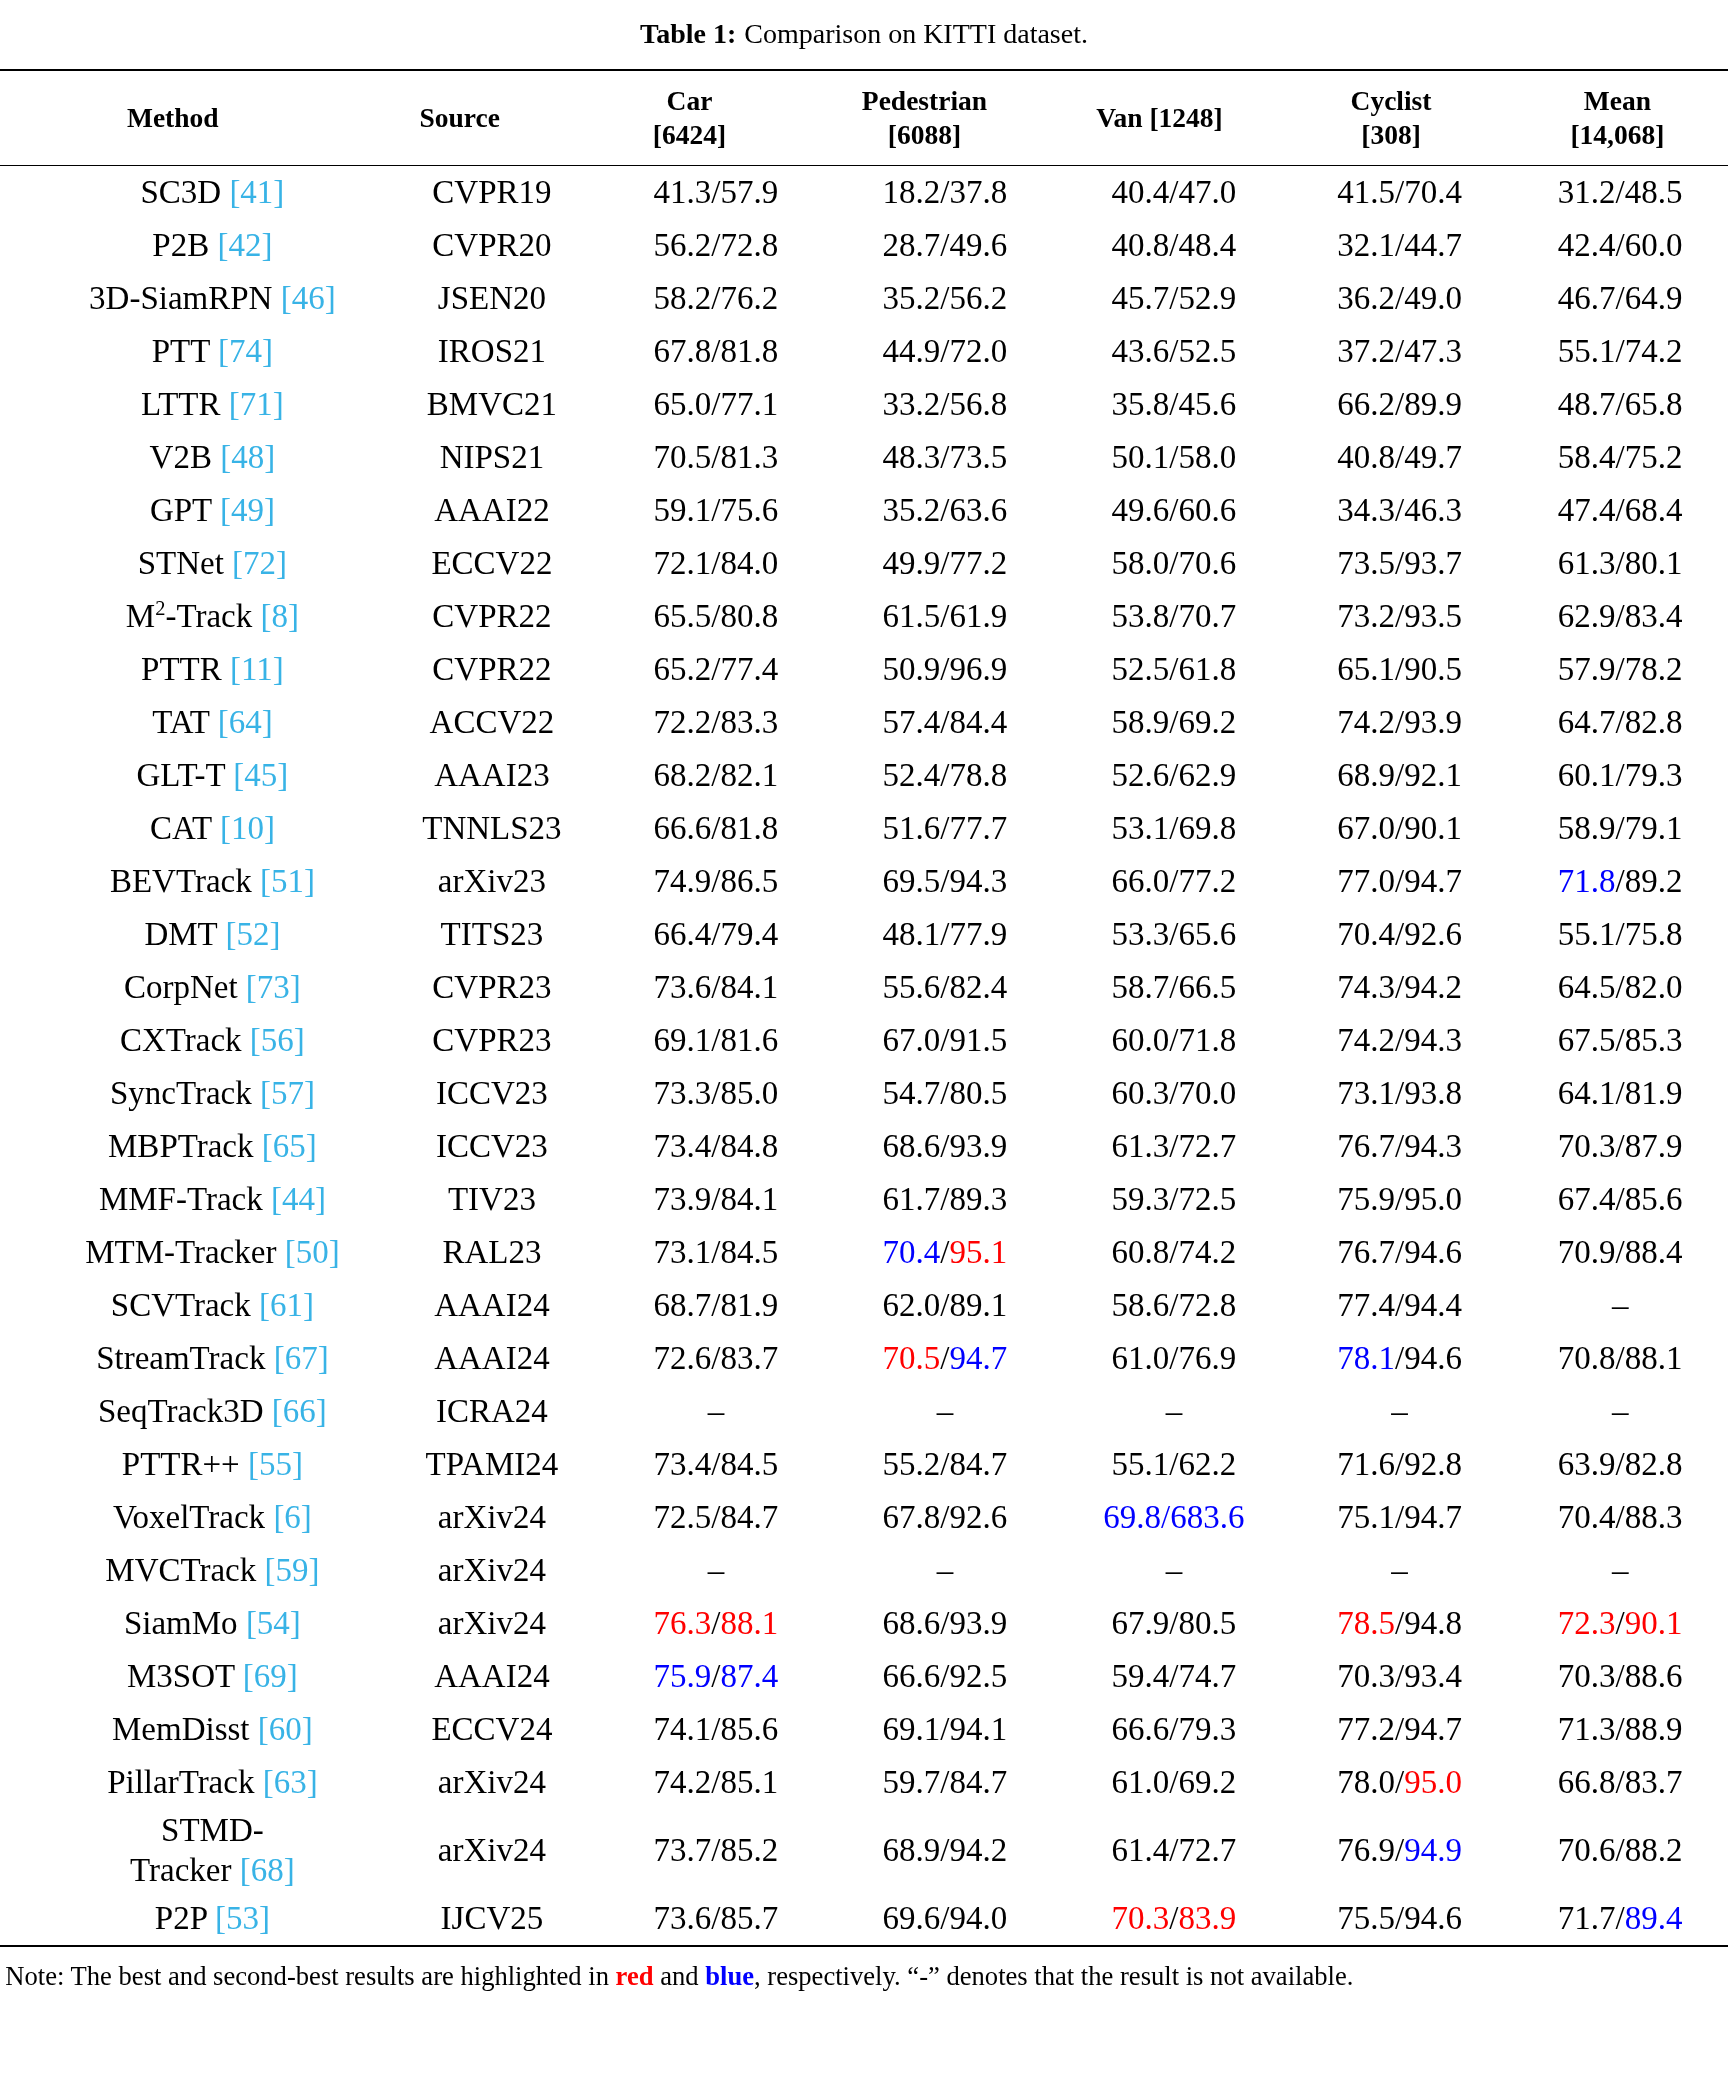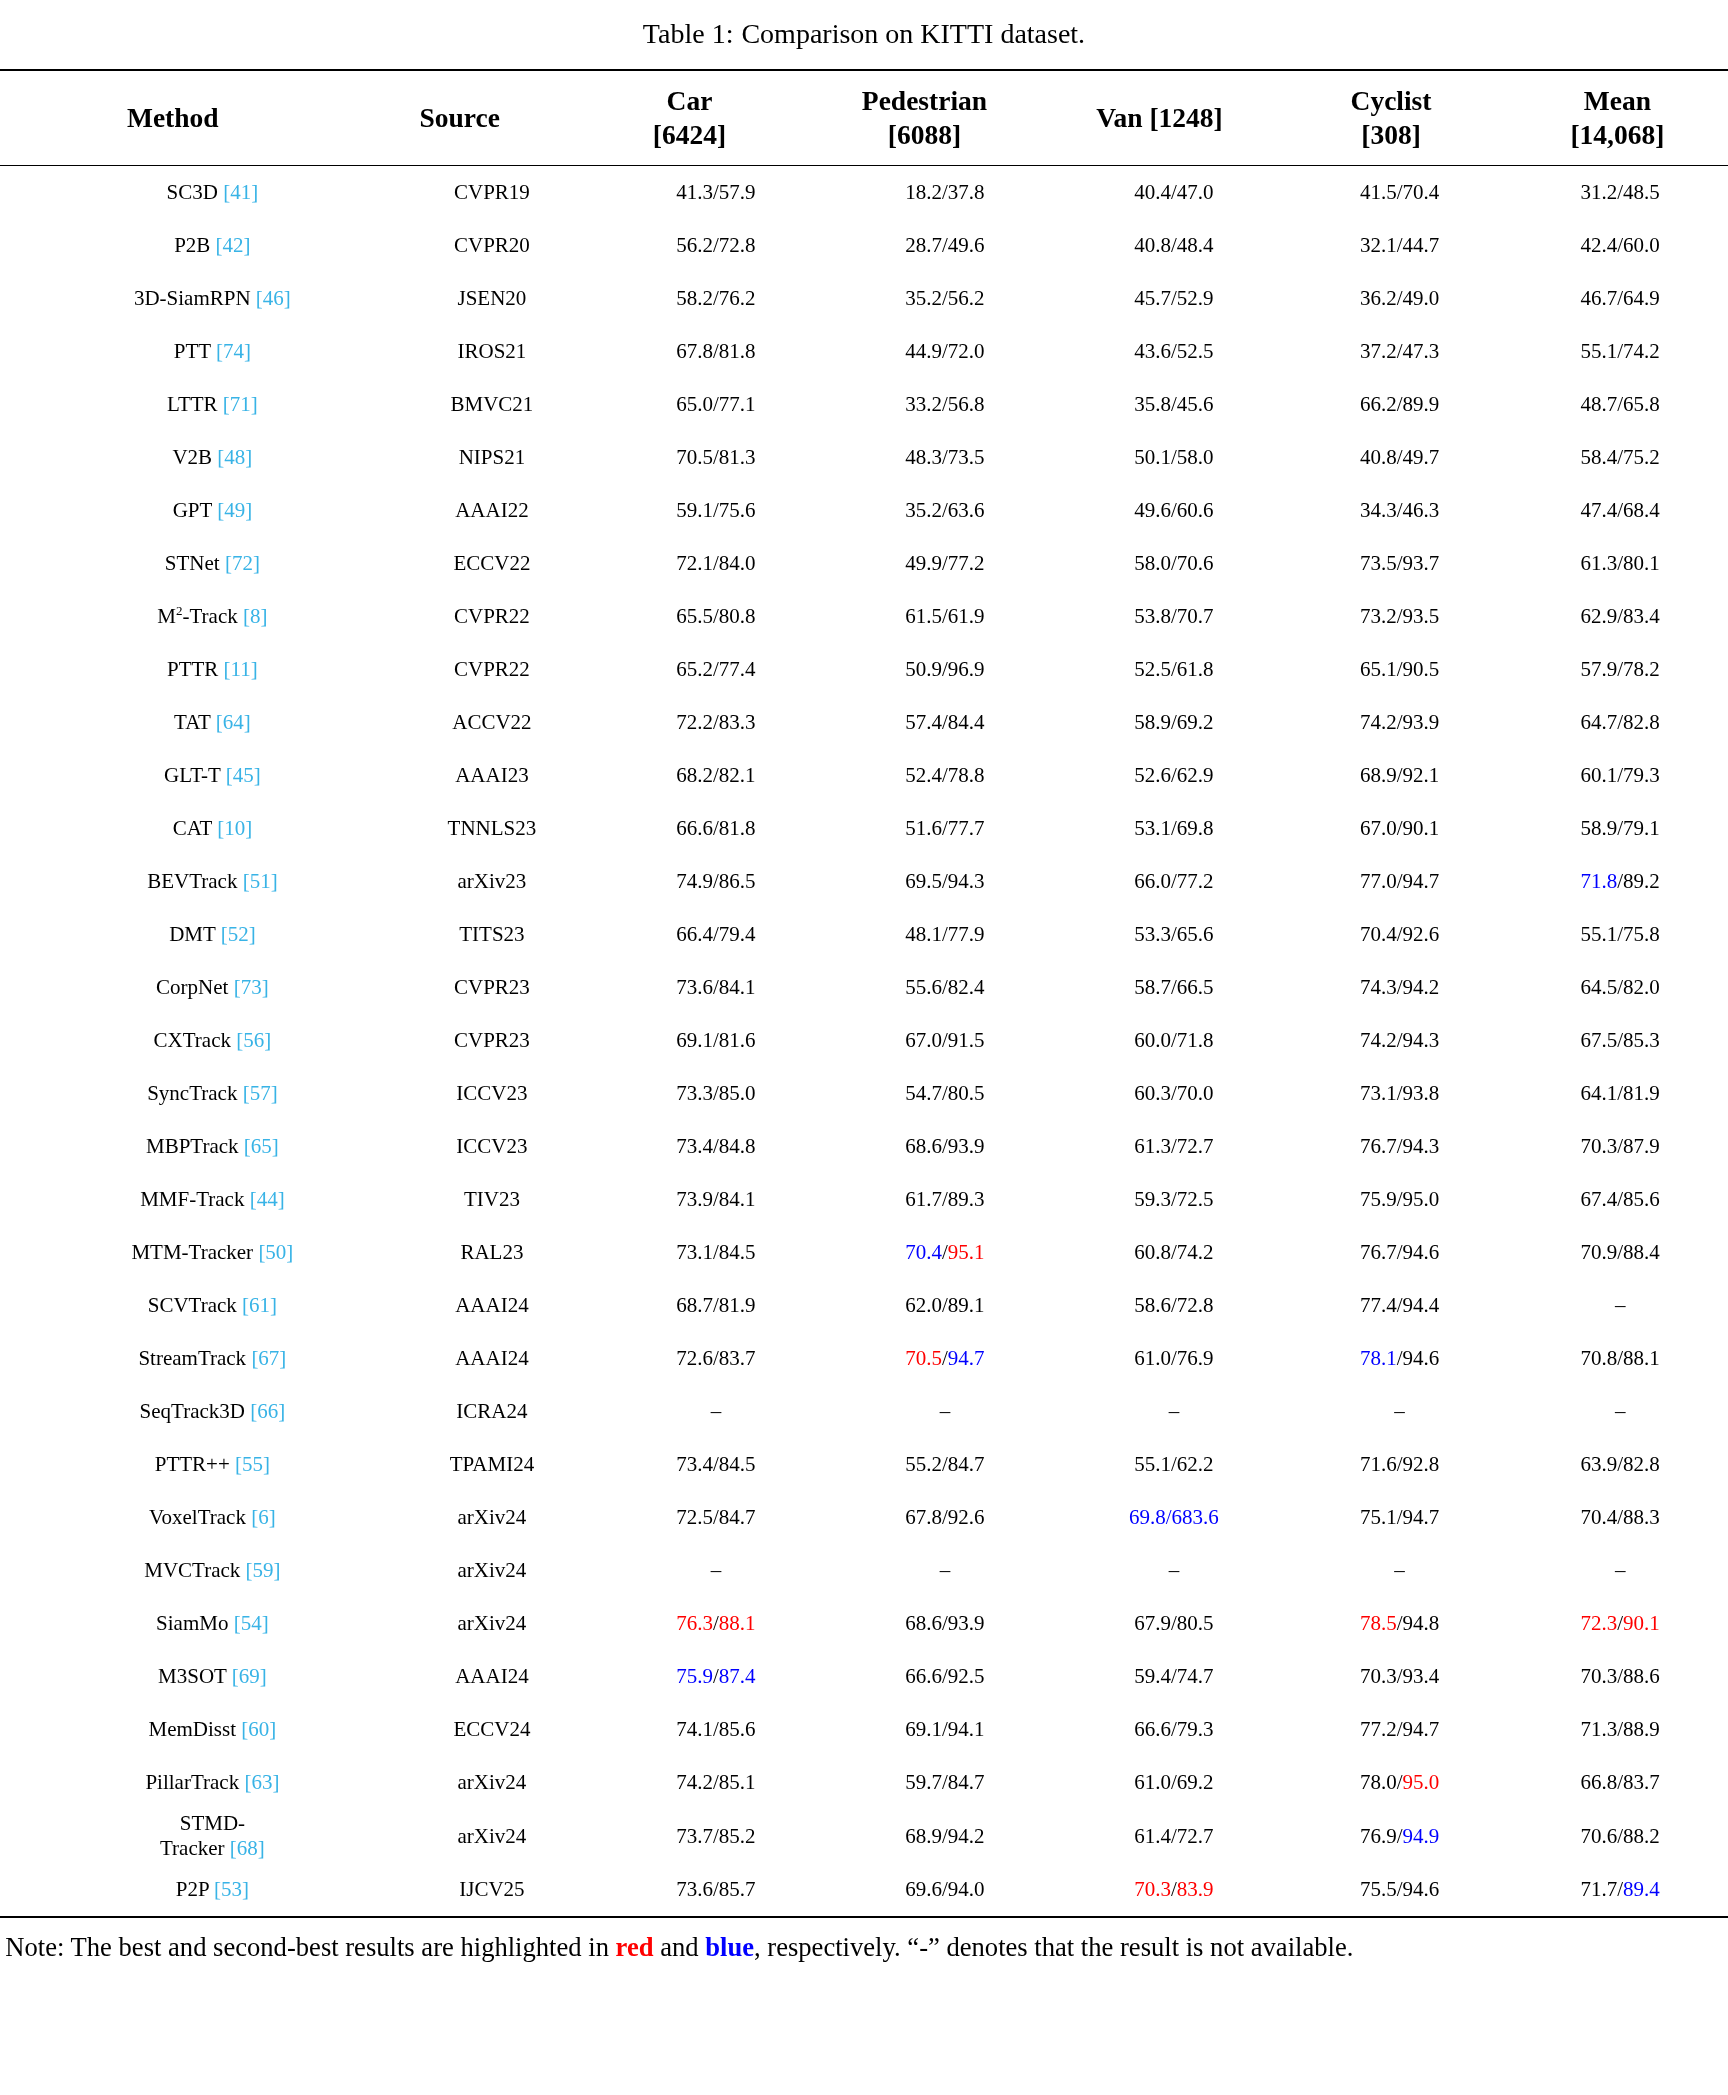--- a/index.html
+++ b/index.html
@@ -14,21 +14,21 @@
     min-height: 2095px;
     box-sizing: border-box;
     background: #ffffff;
     padding: 0;
   }
   .caption {
     text-align: center;
     font-size: 28px;
     padding: 17.7px 0 19.5px 0;
   }
-  .cap-label { font-weight: normal; margin-right: 8px; margin-top: 43px; }
+  .cap-label { font-weight: bold; margin-right: 8px; margin-top: 43px; }
 
   .datatable {
     width: 100%;
     border-top: 2.7px solid #000;
     border-bottom: 2.7px solid #000;
   }
   .grid-row {
     display: grid;
     grid-template-columns: 20% 13.2% 13.4% 13.8% 13.4% 13.4% 12.8%;
     align-items: center;
@@ -38,21 +38,21 @@
     min-height: 94px;
     font-weight: bold;
     font-size: 27.5px;
   }
   .th {
     text-align: center;
     line-height: 1.25;
   }
   .tr {
     min-height: 53px;
-    font-size: 21px;
+    font-size: 33px;
     padding-left: 44px;
   }
   .td {
     text-align: center;
     line-height: 1.2;
     padding: 1.8px 0;
   }
   .cite { color: var(--cite, #38b3e6); }
   .best { color: var(--best, #ff0000); }
   .second { color: var(--second, #0000ff); }

